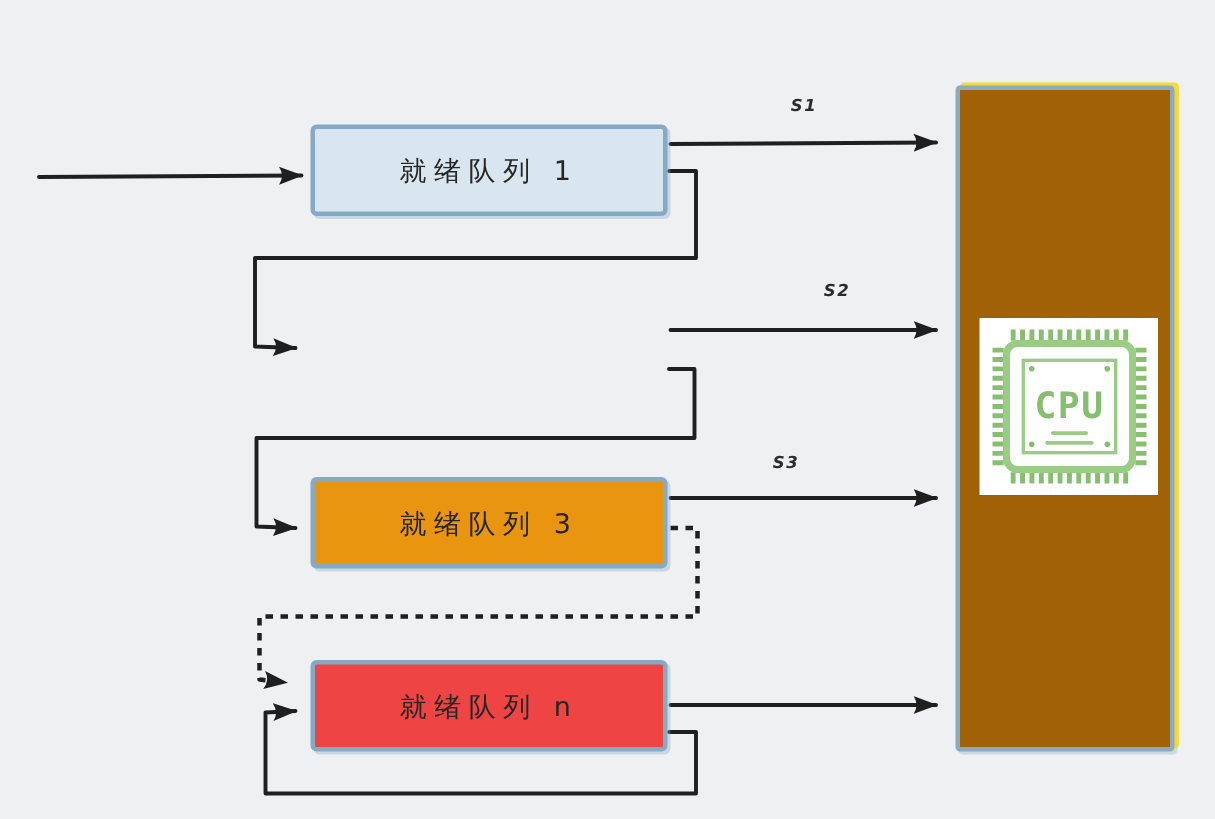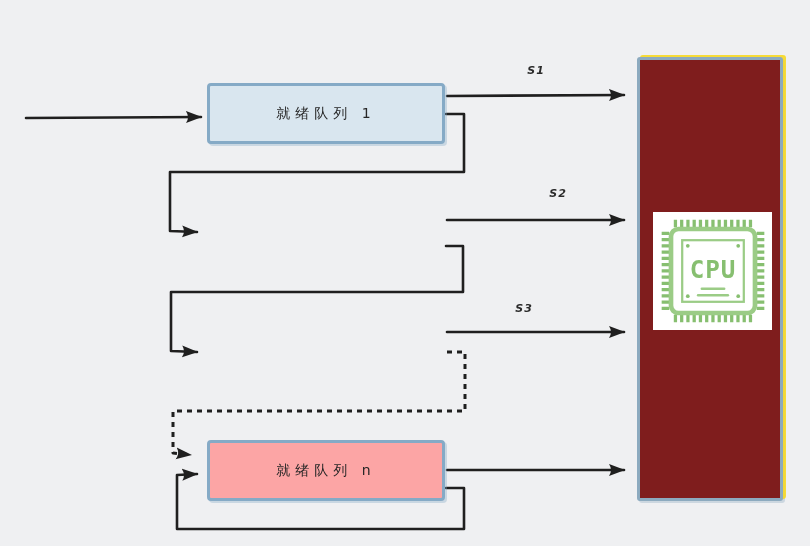--- a/index.html
+++ b/index.html
@@ -15,21 +15,21 @@
     text-align:center;font-size:16px;font-style:italic;
     letter-spacing:2.5px;color:#3f3f3f;font-weight:500;
   }
   .queue{
     position:absolute;left:207px;width:238px;height:61px;
     box-sizing:border-box;border:3px solid #85aac6;border-radius:4px;
     display:flex;align-items:center;justify-content:center;
     box-shadow:2px 2px 0 rgba(133,170,198,0.35);
   }
   .queue span{
-    font-size:14px;letter-spacing:5px;color:#262626;font-weight:500;text-align:right;
+    font-size:18px;letter-spacing:5px;color:#262626;font-weight:500;text-align:right;
   }
   .q1{top:83px;} .q2{top:203px;} .q3{top:318px;} .qn{top:440px;}
   .slice-label{
     position:absolute;width:48px;text-align:center;
     font-size:11px;font-style:italic;font-weight:600;color:#2b2b2b;
     letter-spacing:1px;
   }
   .s1{left:512px;top:64px;} .s2{left:534px;top:187px;} .s3{left:500px;top:302px;}
   .cpu-box{
     position:absolute;left:637px;top:57px;width:146px;height:444px;
@@ -80,25 +80,28 @@
   </svg>
 
 
   <div class="slice-label s1">S1</div>
   <div class="slice-label s2">S2</div>
   <div class="slice-label s3">S3</div>
 
   <div class="queue q1" style="background-color: rgb(217, 230, 239);">
     <span>就绪队列 1</span>
   </div>
-  <div class="queue qn" style="background-color: #fca5a5;">
+  <div class="queue q3" style="background-color: rgb(233, 149, 15);">
+    <span>就绪队列 3</span>
+  </div>
+  <div class="queue qn" style="background-color: #ef4444;">
     <span>就绪队列 n</span>
   </div>
 
-  <div class="cpu-box" style="background-color: #7f1d1d;">
+  <div class="cpu-box" style="background-color: #a16207;">
     <div class="chip">
       <svg width="112" height="112" viewBox="0 0 120 120">
 
         <g stroke="#87bf70" stroke-width="8">
           <line x1="18" y1="9" x2="102" y2="9" stroke-dasharray="3.5 3.2"></line>
           <line x1="18" y1="111" x2="102" y2="111" stroke-dasharray="3.5 3.2"></line>
           <line x1="9" y1="18" x2="9" y2="102" stroke-dasharray="3.5 3.2"></line>
           <line x1="111" y1="18" x2="111" y2="102" stroke-dasharray="3.5 3.2"></line>
         </g>
 

